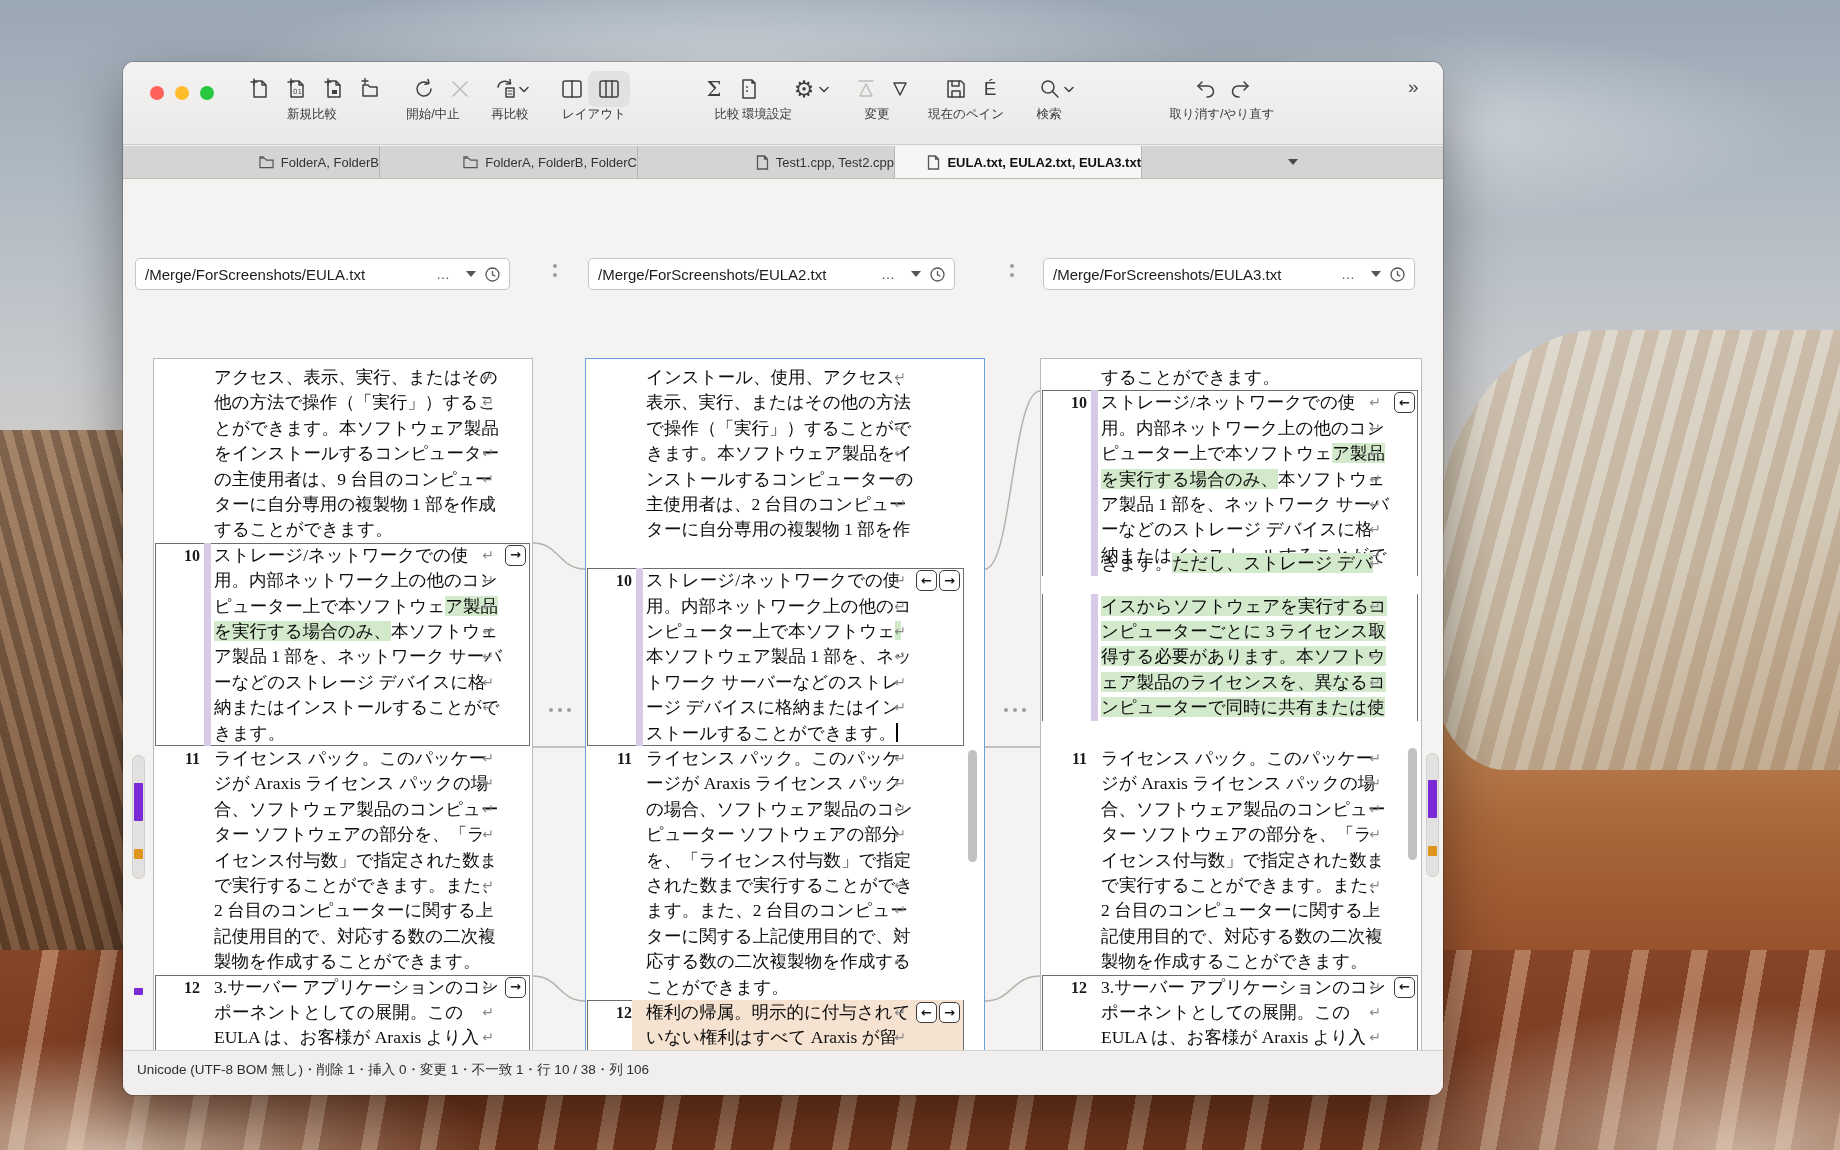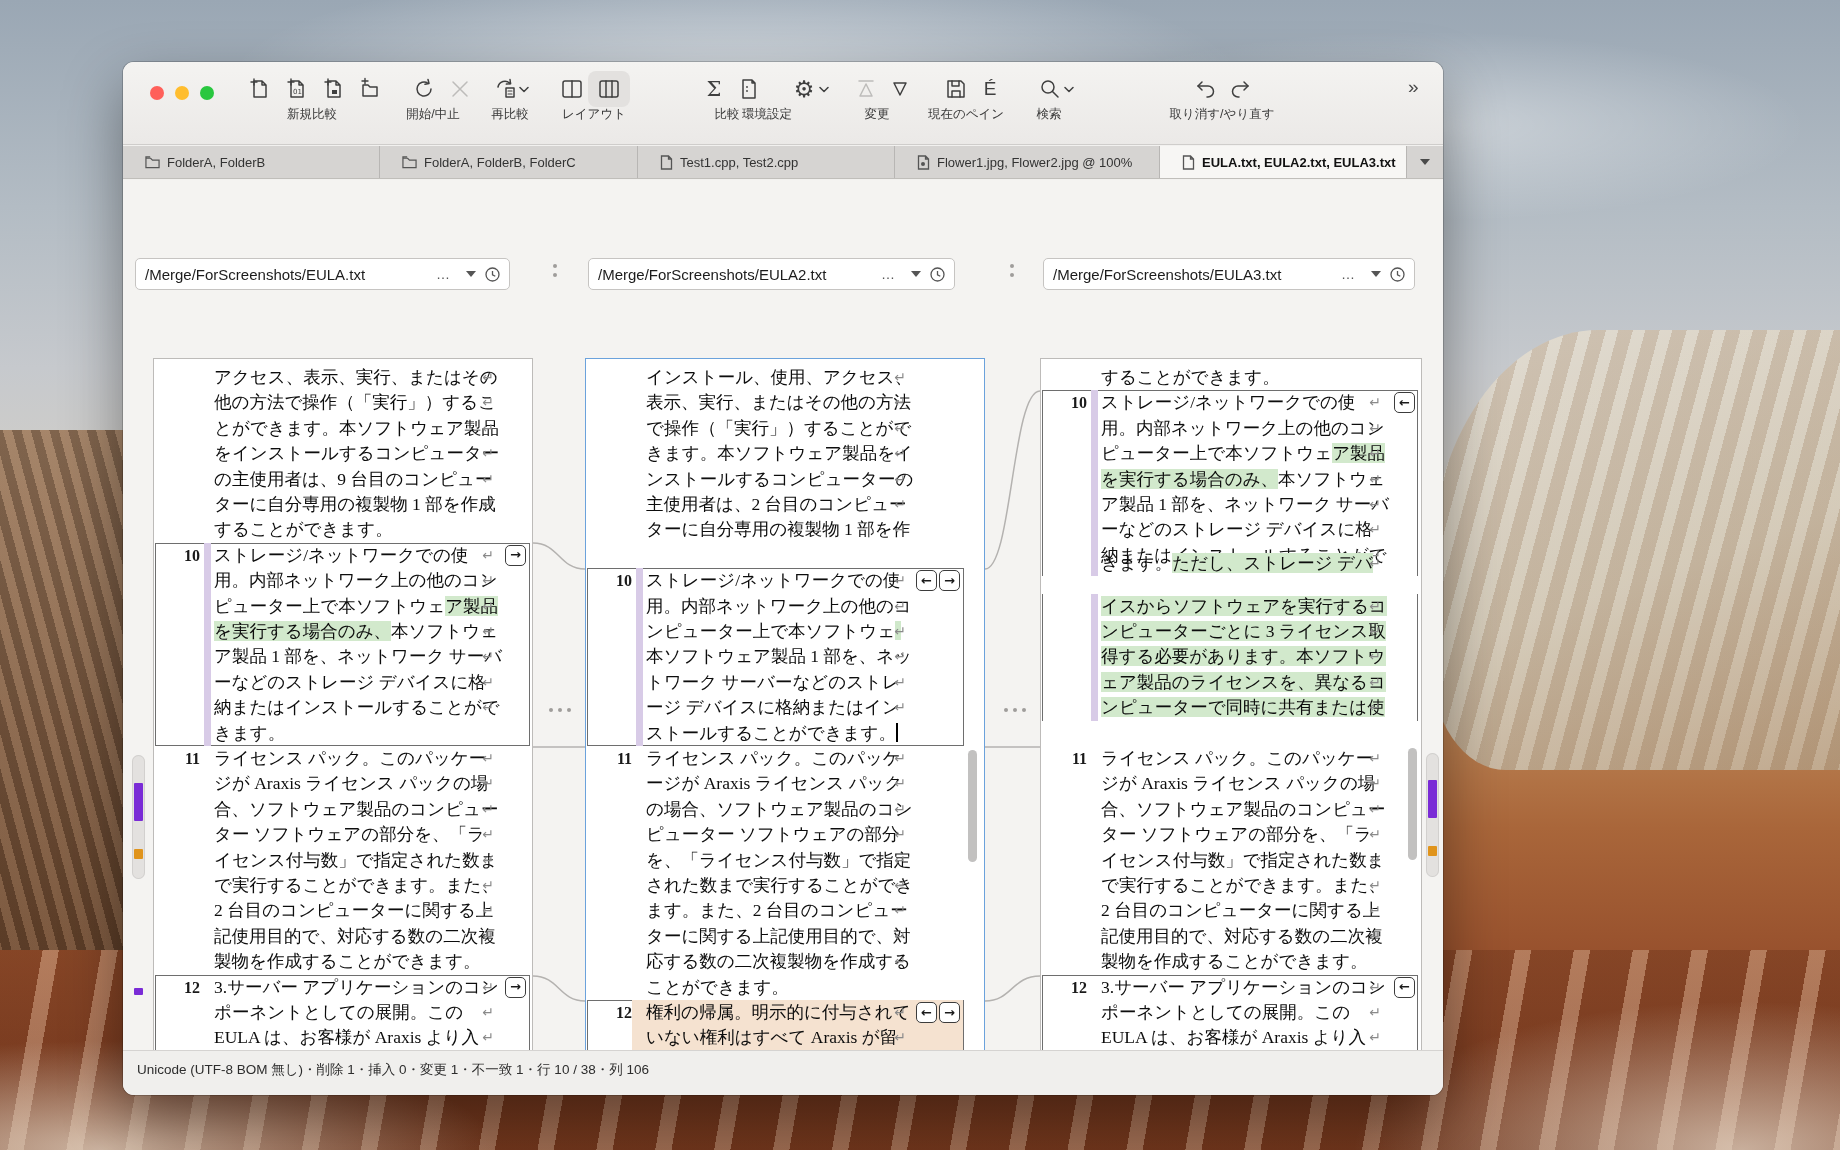--- a/index.html
+++ b/index.html
@@ -44,21 +44,21 @@
   .tbi svg { stroke:#3f3f3f; fill:none; stroke-width:1.5; stroke-linecap:round; stroke-linejoin:round; }
   .tbi.dim, .tbi.dim svg { color:#bdbcba; stroke:#bdbcba; }
   .tbl { position:absolute; top:44px; transform:translateX(-50%); font-size:12.5px; color:#3a3a3a; white-space:nowrap; }
   .selbg { position:absolute; left:465px; top:9px; width:42px; height:36px; background:#e3e1df; border-radius:8px; }
   .overflow-btn { position:absolute; top:14px; font-size:19px; color:#4a4a4a; }
 
   
   .tabbar { position:absolute; left:0; top:84px; width:100%; height:33px; background:#cfcdcb; display:flex;
     border-bottom:1px solid #c0beba; }
   .tab { height:100%; display:flex; align-items:center; gap:7px; padding-left:22px; font-size:13px; color:#333;
-    background:#d6d4d2; border-right:1px solid #b8b6b4; overflow:hidden; white-space:nowrap; }
+    background:#d6d4d2; border-right:1px solid #b8b6b4; overflow:hidden; white-space:nowrap;justify-content:flex-end; }
   .tab.active { background:#f7f6f4; color:#111; font-weight:600; }
   .tab svg { flex:0 0 auto; stroke:#555; fill:none; stroke-width:1.3; }
   .tab-overflow { flex:1; display:flex; align-items:center; justify-content:center; background:#d6d4d2; }
 
   
   .content { position:absolute; left:0; top:118px; width:100%; height:872px; background:#f4f3f1; }
   .pathbar { position:absolute; top:78px; height:32px; background:#fff; border:1px solid #c6c4c2; border-radius:5px;
     display:flex; align-items:center; font-size:15px; color:#1c1c1c; padding-left:9px; }
   .pathbar .grow { flex:1; }
   .pathbar .dots3 { color:#555; font-size:14px; letter-spacing:1px; padding:0 7px; }
@@ -279,27 +279,20 @@
           <path d="M1 3 h5 l2 2 h7 v8 h-14 z M1 3 v-1.5 h4.5"></path>
         </svg>
       <span>FolderA, FolderB, FolderC</span>
     </div>
     <div class="tab" style="width:257px">
       <svg width="13" height="15" viewBox="0 0 13 15">
           <path d="M1.5 1 h7 l3 3 v10 h-10 z M8.5 1 v3 h3"></path>
         </svg>
       <span>Test1.cpp, Test2.cpp</span>
     </div>
-    <div class="tab" style="width:265px">
-      <svg width="13" height="15" viewBox="0 0 13 15">
-          <path d="M1.5 1 h7 l3 3 v10 h-10 z M8.5 1 v3 h3"></path>
-          <circle cx="6" cy="9" r="2" fill="#555" stroke="none"></circle>
-        </svg>
-      <span>Flower1.jpg, Flower2.jpg @ 100%</span>
-    </div>
     <div class="tab active" style="width:247px">
       <svg width="13" height="15" viewBox="0 0 13 15">
           <path d="M1.5 1 h7 l3 3 v10 h-10 z M8.5 1 v3 h3"></path>
         </svg>
       <span>EULA.txt, EULA2.txt, EULA3.txt</span>
     </div>
     <div class="tab-overflow">
       <span style="width:0;height:0;border-left:5px solid transparent;border-right:5px solid transparent;border-top:6px solid #4a4a4a;"></span>
     </div>
   </div>

